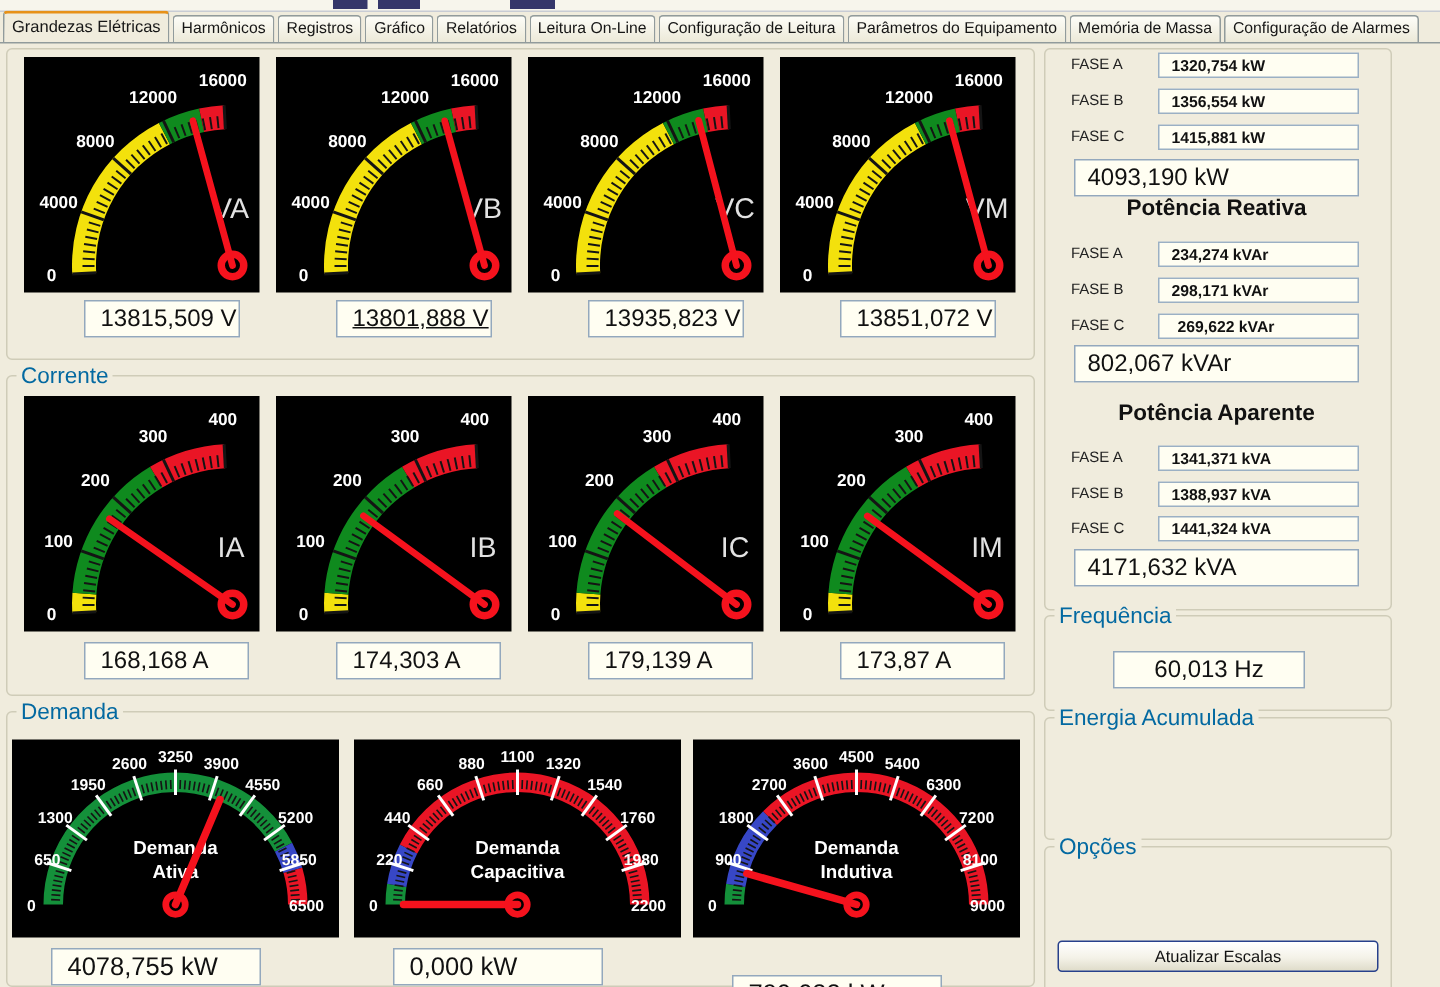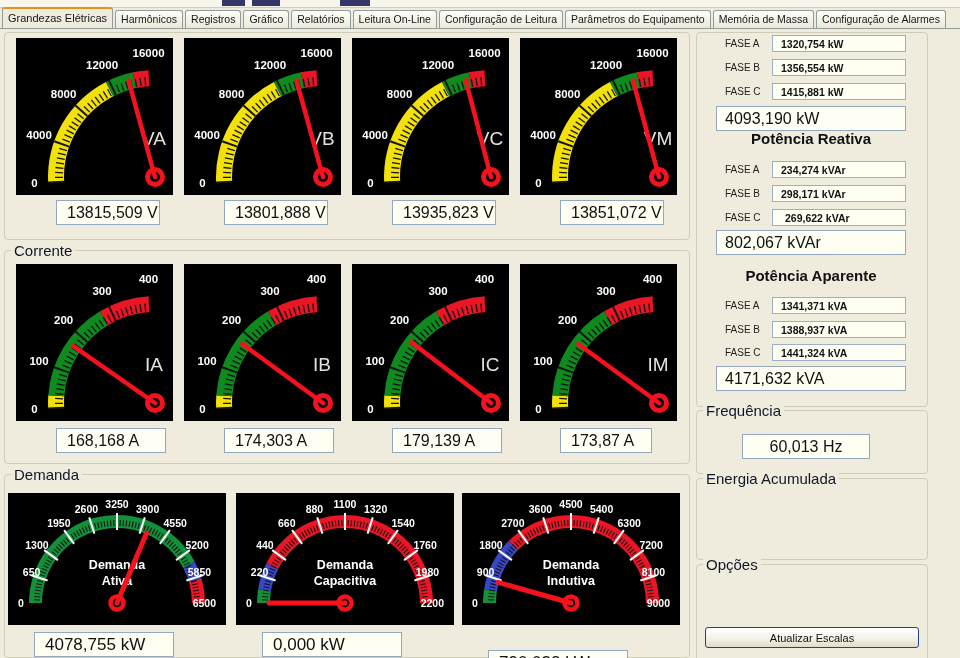--- a/index.html
+++ b/index.html
@@ -8,27 +8,27 @@
   .sliver{position:absolute;top:0;left:0;width:960px;height:7px;background:#f7f5ec;border-bottom:1px solid #c8ccd4;}
   .sliver .sq{position:absolute;top:0;height:6px;background:#35366a;}
   .tabbar{position:absolute;top:7px;left:2px;right:0;height:21px;display:flex;align-items:flex-end;gap:2px;}
   .tab{box-sizing:border-box;height:18px;line-height:15px;padding:1px 5px 0 5px;font-size:10.5px;white-space:nowrap;
     background:linear-gradient(#fdfdf8,#ece9d8);border:1px solid #919b9c;border-bottom:none;
     border-radius:3px 3px 0 0;cursor:default;}
   .tab.active{height:21px;line-height:17px;background:#f0ecdd;border-top:2px solid #e79118;font-size:11px;}
   .content-top{position:absolute;top:28px;left:0;width:960px;height:0;border-top:1px solid #919b9c;}
   .group{position:absolute;border:1px solid #cfccb8;border-radius:4px;}
   .gtitle{position:absolute;top:-9px;left:6px;background:#f0ecdd;padding:0 3px;
-    font-size:15px;color:#0f172a;white-space:nowrap;}
+    font-size:15px;color:#0369a1;white-space:nowrap;}
   .gauge{position:absolute;background:#000;}
   .gauge svg{display:block;}
   .readout{position:absolute;box-sizing:border-box;background:#fffef2;border:1px solid #93a8bd;
     display:flex;align-items:center;padding-left:10px;font-size:16px;color:#111;}
   .readout.demand{font-size:17px;}
-  .fase-label{position:absolute;font-size:10px;color:#222;margin-left:11px;}
+  .fase-label{position:absolute;font-size:10px;color:#222;}
   .fase-box{position:absolute;box-sizing:border-box;width:134px;height:17px;background:#fffef2;
     border:1px solid #9bb0c4;display:flex;align-items:center;padding-left:8px;
     font-size:10.5px;font-weight:bold;color:#111;}
   .total-box{position:absolute;box-sizing:border-box;width:190px;height:25px;background:#fffef2;
     border:1px solid #93a8bd;display:flex;align-items:center;padding-left:8px;font-size:16px;color:#111;}
   .ptitle{position:absolute;left:696px;width:230px;text-align:center;font-weight:bold;font-size:15px;color:#111;}
   .vbox-center{justify-content:center;padding-left:0;}
   .xp-btn{position:absolute;box-sizing:border-box;width:214px;height:21px;
     background:linear-gradient(#ffffff,#f4f2e8 55%,#dfdcca);border:1px solid #27408b;border-radius:3px;
     display:flex;align-items:center;justify-content:center;font-size:11px;color:#111;
@@ -166,21 +166,21 @@
           <text x="47.59" y="59.7" fill="#fff" font-size="11.5" font-weight="bold" font-family="Liberation Sans, sans-serif" text-anchor="middle">8000</text>
           <line x1="99.82" y1="56.86" x2="92.94" y2="42.42" stroke="#141414" stroke-width="2"></line>
           <text x="86.05" y="30.98" fill="#fff" font-size="11.5" font-weight="bold" font-family="Liberation Sans, sans-serif" text-anchor="middle">12000</text>
           <line x1="134.24" y1="48.12" x2="133.4" y2="32.15" stroke="#141414" stroke-width="2"></line>
           <text x="132.56" y="19.17" fill="#fff" font-size="11.5" font-weight="bold" font-family="Liberation Sans, sans-serif" text-anchor="middle">16000</text>
           <text x="138" y="107" fill="#e2e2e2" font-size="19" font-family="Liberation Sans, sans-serif" text-anchor="middle">VB</text>
           <line x1="139" y1="139" x2="112.5" y2="42.57" stroke="#f5121d" stroke-width="4.5" stroke-linecap="round"></line>
           <circle cx="139" cy="139" r="7.5" fill="none" stroke="#f5121d" stroke-width="5"></circle>
         </svg>
       </div>
-      <div class="readout" style="left:224px;top:200px;width:104px;height:25px;">13801,888 V</div>
+      <div class="readout" style="left:224px;top:200px;width:104px;height:25px;text-decoration:underline;">13801,888 V</div>
       <div class="gauge" style="left:352px;top:38px;width:157px;height:157px;">
         <svg viewBox="0 0 157 157" width="157" height="157">
           <path d="M 32.15 144.6 A 107 107 0 0 1 89.92 43.92 L 97.26 58.14 A 91 91 0 0 0 48.12 143.76 Z" fill="#f3e10c"></path>
           <path d="M 89.92 43.92 A 107 107 0 0 1 116.75 34.34 L 120.08 49.99 A 91 91 0 0 0 97.26 58.14 Z" fill="#0f8a1e"></path>
           <path d="M 116.75 34.34 A 107 107 0 0 1 133.4 32.15 L 134.24 48.12 A 91 91 0 0 0 120.08 49.99 Z" fill="#ea1525"></path>
           <line x1="47" y1="139.3" x2="39" y2="139.33" stroke="#141414" stroke-width="1.3"></line>
           <line x1="47.1" y1="134.79" x2="39.1" y2="134.42" stroke="#141414" stroke-width="1.3"></line>
           <line x1="47.41" y1="130.28" x2="39.45" y2="129.52" stroke="#141414" stroke-width="1.3"></line>
           <line x1="47.95" y1="125.8" x2="40.03" y2="124.65" stroke="#141414" stroke-width="1.3"></line>
           <line x1="48.71" y1="121.35" x2="40.86" y2="119.81" stroke="#141414" stroke-width="1.3"></line>
@@ -460,21 +460,21 @@
           <text x="47.59" y="59.7" fill="#fff" font-size="11.5" font-weight="bold" font-family="Liberation Sans, sans-serif" text-anchor="middle">200</text>
           <line x1="99.82" y1="56.86" x2="92.94" y2="42.42" stroke="#141414" stroke-width="2"></line>
           <text x="86.05" y="30.98" fill="#fff" font-size="11.5" font-weight="bold" font-family="Liberation Sans, sans-serif" text-anchor="middle">300</text>
           <line x1="134.24" y1="48.12" x2="133.4" y2="32.15" stroke="#141414" stroke-width="2"></line>
           <text x="132.56" y="19.17" fill="#fff" font-size="11.5" font-weight="bold" font-family="Liberation Sans, sans-serif" text-anchor="middle">400</text>
           <text x="138" y="107" fill="#e2e2e2" font-size="19" font-family="Liberation Sans, sans-serif" text-anchor="middle">IM</text>
           <line x1="139" y1="139" x2="58.22" y2="80.05" stroke="#f5121d" stroke-width="4.5" stroke-linecap="round"></line>
           <circle cx="139" cy="139" r="7.5" fill="none" stroke="#f5121d" stroke-width="5"></circle>
         </svg>
       </div>
-      <div class="readout" style="left:560px;top:428px;width:92px;height:25px;">173,87 A</div>
+      <div class="readout" style="left:560px;top:428px;width:110px;height:25px;">173,87 A</div>
       <div class="gauge" style="left:8px;top:493px;width:218px;height:132px;">
         <svg viewBox="0 0 218 132" width="218" height="132">
           <path d="M 21 110 A 88 88 0 0 1 186.77 68.82 L 175.28 74.91 A 75 75 0 0 0 34 110 Z" fill="#14903a"></path>
           <path d="M 186.77 68.82 A 88 88 0 0 1 193.51 85.45 L 181.02 89.08 A 75 75 0 0 0 175.28 74.91 Z" fill="#3747c6"></path>
           <path d="M 193.51 85.45 A 88 88 0 0 1 197 110 L 184 110 A 75 75 0 0 0 181.02 89.08 Z" fill="#ea1525"></path>
           <line x1="32.06" y1="106.98" x2="26.06" y2="106.74" stroke="#141414" stroke-width="1.1"></line>
           <line x1="32.24" y1="103.96" x2="26.26" y2="103.49" stroke="#141414" stroke-width="1.1"></line>
           <line x1="32.53" y1="100.95" x2="26.58" y2="100.24" stroke="#141414" stroke-width="1.1"></line>
           <line x1="32.95" y1="97.95" x2="27.02" y2="97.02" stroke="#141414" stroke-width="1.1"></line>
           <line x1="33.48" y1="94.98" x2="27.59" y2="93.81" stroke="#141414" stroke-width="1.1"></line>

